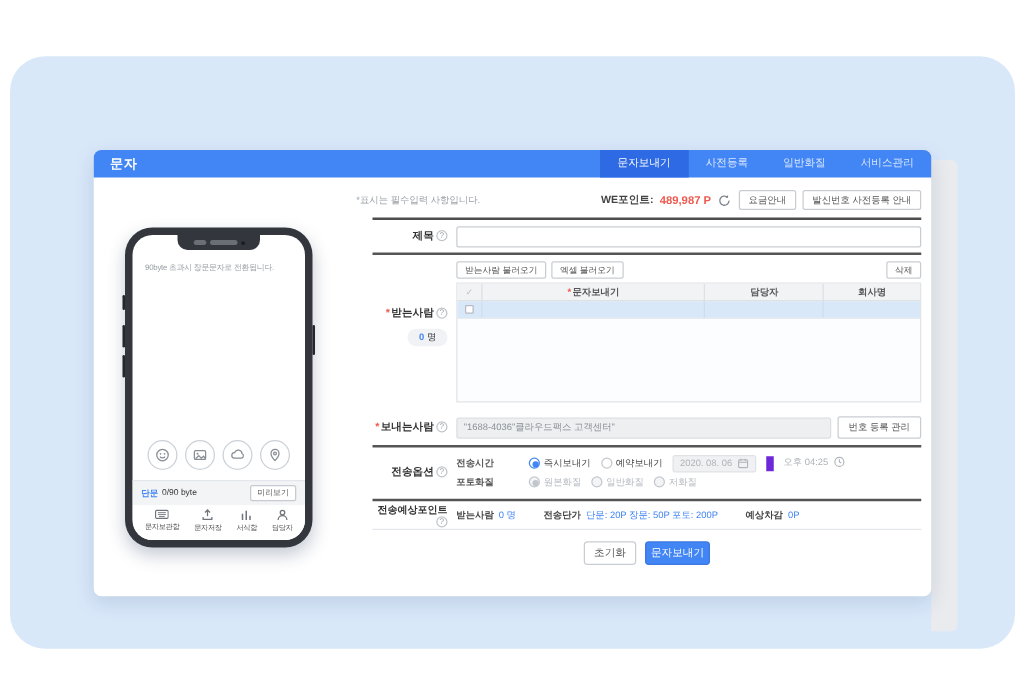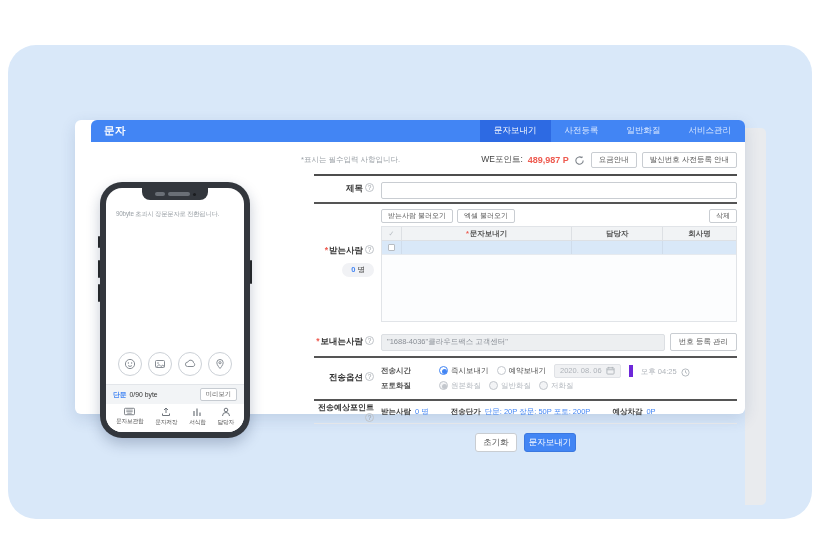--- a/index.html
+++ b/index.html
@@ -2,43 +2,43 @@
 <html><head>
 <meta charset="utf-8">
 <style>
   * { margin:0; padding:0; box-sizing:border-box; }
   html,body { width:820px; height:560px; }
   body { font-family:"Liberation Sans","DejaVu Sans",sans-serif; background:#fff; position:relative; overflow:hidden; }
 
   .blue-panel { position:absolute; left:8px; top:45px; width:804px; height:474px; background:#d9e8f9; border-radius:28px; }
   .scroll-strip { position:absolute; left:745px; top:128px; width:21px; height:377px; background:#e9ebee; border-radius:0 5px 5px 0; }
 
-  .window { position:absolute; left:75px; top:120px; width:670px; height:294px; background:#fff; border-radius:6px;
-            box-shadow:0 5px 16px rgba(30,60,110,.14);padding-left:16px; }
+  .window { position:absolute; left:75px; top:120px; width:670px; height:357px; background:#fff; border-radius:6px;
+            box-shadow:0 5px 16px rgba(30,60,110,.14); }
 
   
   .app-header { height:22px; background:#4285f4; border-radius:6px 6px 0 0; display:flex; align-items:center; padding-left:13px; }
   .app-title { color:#fff; font-size:10.5px; font-weight:bold; letter-spacing:.5px; }
   .app-nav { margin-left:auto; display:flex; height:100%; align-items:stretch; }
   .nav-item { color:#dce9ff; font-size:8.5px; display:flex; align-items:center; padding:0 14px; cursor:pointer; }
   .nav-item.active { background:#2d6ae3; color:#fff; }
 
   
   .tab-bar { display:flex; align-items:flex-end; padding:0 8px 0 13px; height:30px; position:relative; }
   .tab-track { position:absolute; left:13px; right:8px; bottom:2px; height:2px; background:#e4e6e9; }
   .tab { font-size:9.5px; color:#8a8f96; padding:0 14px 9px 14px; position:relative; cursor:pointer; }
   .tab + .tab { border-left:1px solid #e2e4e8; }
   .tab.active { color:#3574e6; font-weight:bold; }
   .tab.active .tab-underline { position:absolute; left:0; right:0; bottom:0; height:3px; background:#4285f4; border-radius:2px; z-index:2; }
 
   
   .info-row { display:flex; align-items:center; padding:10px 8px 6px 13px; }
   .req-note { font-size:7.5px; color:#9aa0a6; margin-left:197px; }
   .info-right { margin-left:auto; display:flex; align-items:center; gap:5px; }
-  .pt-label { font-size:8.5px; color:#444; font-weight:normal; }
+  .pt-label { font-size:8.5px; color:#444; font-weight:bold; }
   .pt-value { font-size:9px; color:#ee5a4f; font-weight:bold; }
   .icon-btn { width:12px; height:12px; border:none; background:none; cursor:pointer; display:flex; align-items:center; }
   .mini-btn { font-size:7.5px; color:#555; background:#fff; border:1px solid #c9cdd2; border-radius:2px; height:16px; padding:0 7px; cursor:pointer; }
 
   
   .form { margin:0 8px 0 223px; border-top:2px solid #4d4d4d; }
   .frow { display:flex; }
   .label-col { width:67px; flex:none; text-align:right; padding-right:7px; font-size:8.5px; font-weight:bold; color:#333; }
   .content-col { flex:1; min-width:0; }
   .req { color:#ee5a4f; margin-right:1px; }
@@ -78,21 +78,21 @@
   .opt-sub { width:50px; color:#555; font-weight:bold; font-size:7.5px; }
   .radio { display:flex; align-items:center; gap:3px; cursor:pointer; color:#444; }
   .radio .dot { width:9px; height:9px; border-radius:50%; border:1px solid #c3c7cd; background:#fff; position:relative; flex:none; }
   .radio.sel .dot { border-color:#4285f4; }
   .radio.sel .dot::after { content:""; position:absolute; left:2px; top:2px; width:5px; height:5px; border-radius:50%; background:#4285f4; }
   .radio.dis { color:#b5bac0; }
   .radio.dis .dot { background:#f3f4f6; }
   .radio.dis.sel .dot { border-color:#c3c7cd; }
   .radio.dis.sel .dot::after { background:#c3c7cd; }
   .date-box { background:#f0f1f3; border:1px solid #e0e2e6; border-radius:2px; height:14px; display:flex; align-items:center; gap:4px; padding:0 5px; color:#aeb3b9; font-size:7.5px; }
-  .time-box { display:flex; align-items:flex-end; gap:4px; color:#aeb3b9; font-size:7.5px; border-left:4px solid #6d28d9; padding-left:8px; height:12px; }
+  .time-box { display:flex; align-items:flex-start; gap:4px; color:#aeb3b9; font-size:7.5px; border-left:6px solid #6d28d9; padding-left:8px; height:12px; }
 
   .estimate-row { align-items:center; height:22px; }
   .est-label { font-size:8px; }
   .est-items { display:flex; align-items:center; gap:22px; font-size:7.5px; }
   .est-item b { color:#444; margin-right:4px; font-weight:bold; }
   .est-item span { color:#4285f4; }
 
   .actions { display:flex; justify-content:center; gap:7px; padding:9px 0 0 0;align-items:flex-end; }
   .btn-reset { font-size:8.5px; color:#555; background:#fff; border:1px solid #c9cdd2; border-radius:3px; width:42px; height:19px; cursor:pointer; }
   .btn-send { font-size:8.5px; color:#fff; background:#4285f4; border:1px solid #3b78e0; border-radius:3px; width:52px; height:19px; cursor:pointer; }

